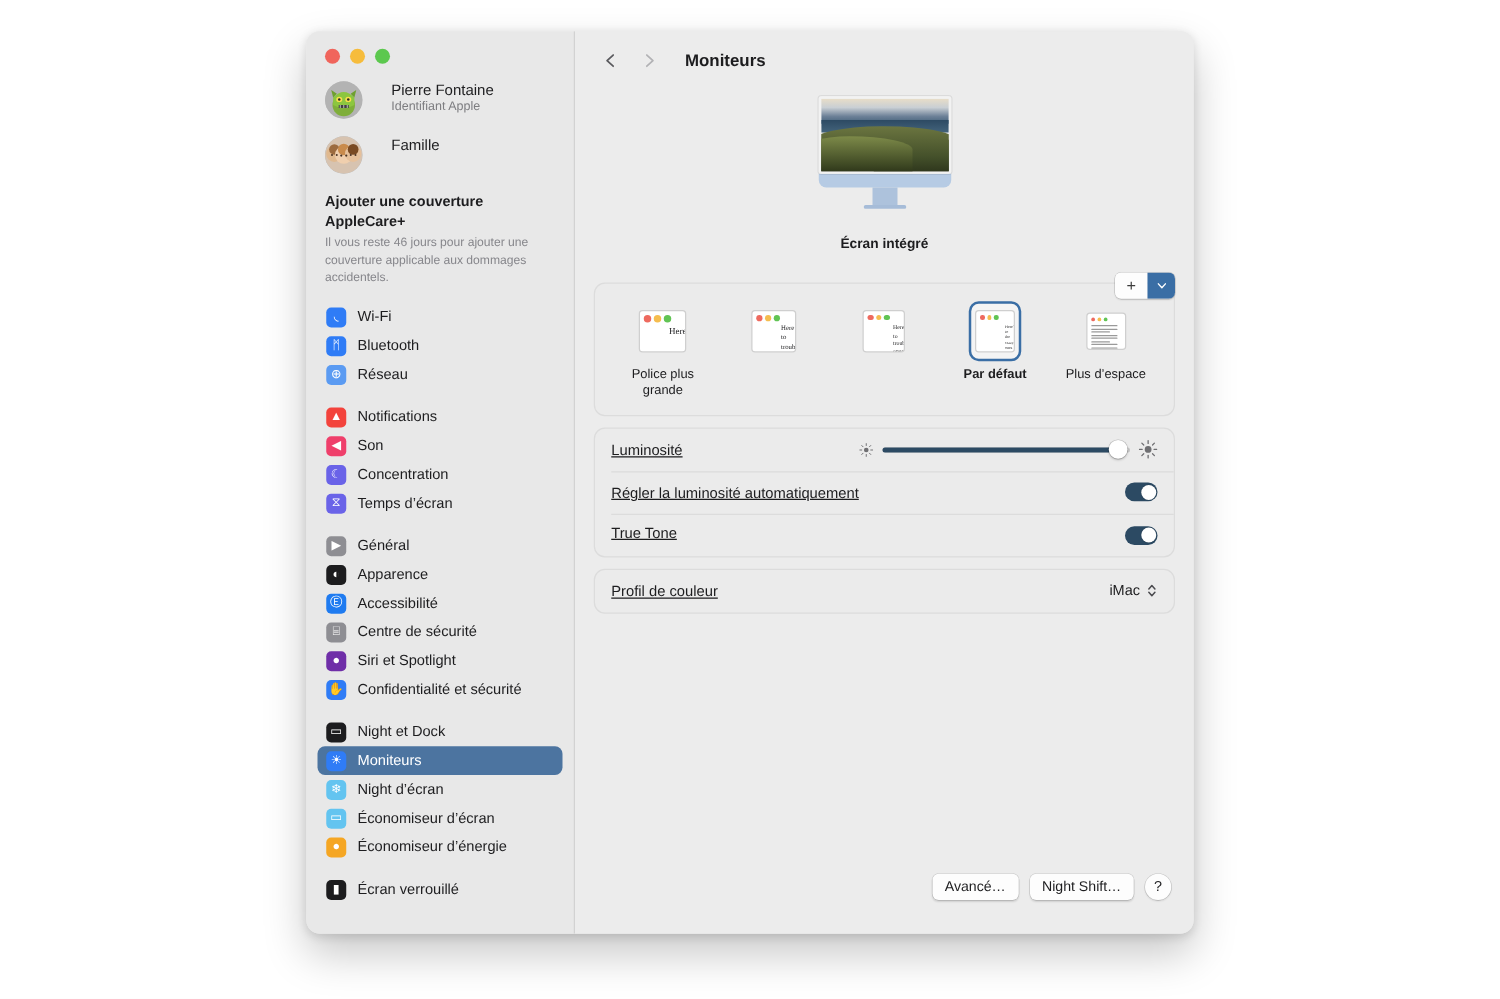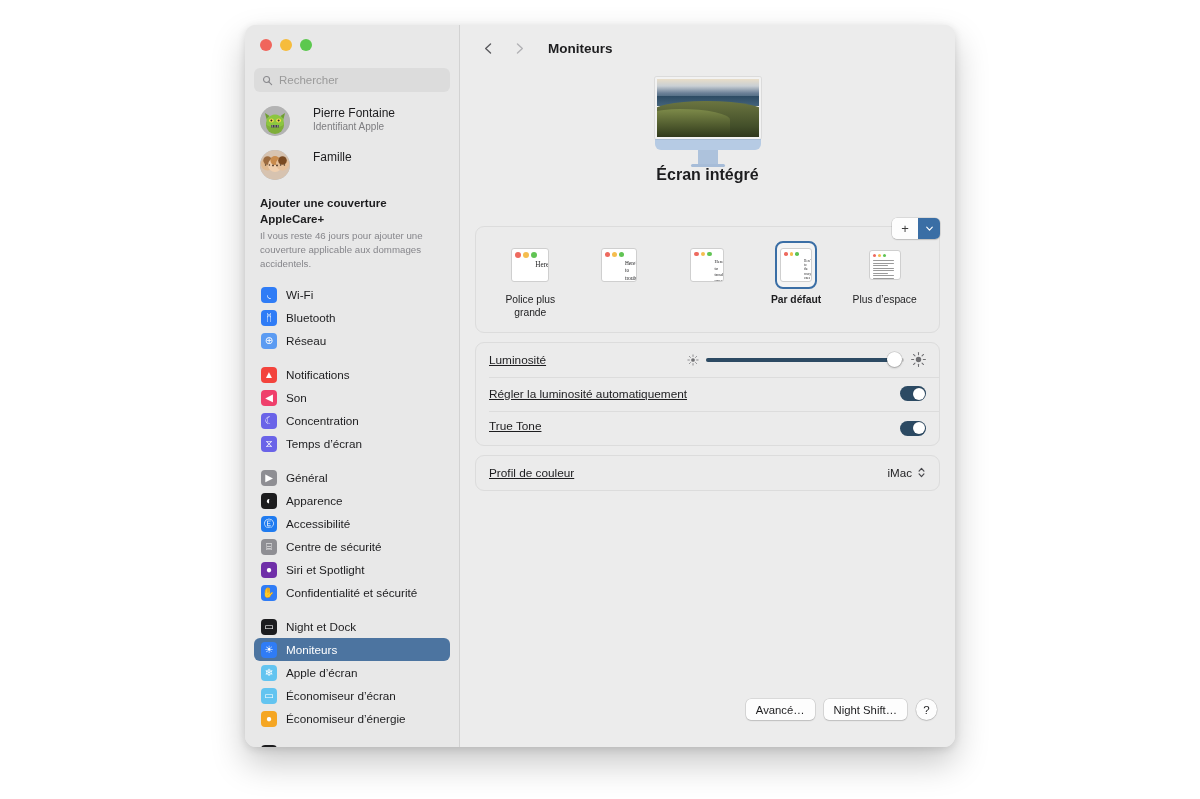--- a/index.html
+++ b/index.html
@@ -159,22 +159,22 @@
   .imac-chin {
     width: 106px; height: 11px;
     background: #b6cbe4;
     border-radius: 0 0 6px 6px;
   }
   .imac-neck { width: 20px; height: 14px; background: #adc2dc; }
   .imac-foot { width: 34px; height: 3px; background: #a6bcd8; border-radius: 2px; }
   #display-name {
     position: absolute;
     left: 50%; transform: translateX(-50%);
-    top: 95px;
-    font-size: 16px; font-weight: 600; color: #1d1d1f;
+    top: 118px;
+    font-size: 11px; font-weight: 600; color: #1d1d1f;
     white-space: nowrap;
   }
   #add-display {
     position: absolute;
     right: 15px; top: 147px;
     display: flex;
     height: 21px;
     border-radius: 5px;
     overflow: hidden;
     box-shadow: 0 0 0 .5px rgba(0,0,0,.16), 0 1px 1.5px rgba(0,0,0,.13);
@@ -316,27 +316,20 @@
 <div id="window">
 
   <div id="sidebar">
 
     <div class="traffic">
       <div class="light red"></div>
       <div class="light yellow"></div>
       <div class="light green"></div>
     </div>
 
-    <div class="search-box">
-      <svg class="magn" width="11" height="11" viewBox="0 0 16 16">
-        <circle cx="6.6" cy="6.6" r="4.4" fill="none" stroke="#8a8a8e" stroke-width="1.6"></circle>
-        <line x1="9.9" y1="9.9" x2="14" y2="14" stroke="#8a8a8e" stroke-width="1.7" stroke-linecap="round"></line>
-      </svg>
-      <input type="text" placeholder="Rechercher" style="">
-    </div>
 
     <div class="account-row">
       <svg class="avatar" viewBox="0 0 30 30">
         <circle cx="15" cy="15" r="15" fill="#b3b3b3"></circle>
         <ellipse cx="15" cy="19" rx="9" ry="9" fill="#7fae3a"></ellipse>
         <path d="M6.5 13 Q15 4 23.5 13 L23.5 19 Q15 24 6.5 19 Z" fill="#8cc63f"></path>
         <path d="M6.5 13 L5 7 L9.5 10 Z" fill="#6ea02e"></path>
         <path d="M23.5 13 L25 7 L20.5 10 Z" fill="#6ea02e"></path>
         <ellipse cx="11.4" cy="14.5" rx="2.4" ry="2.1" fill="#f7e04b"></ellipse>
         <ellipse cx="18.6" cy="14.5" rx="2.4" ry="2.1" fill="#f7e04b"></ellipse>
@@ -440,21 +433,21 @@
           <div class="nav-item">
             <span class="nav-icon" style="background: rgb(28, 28, 30);">▭</span>
             <span class="nav-label">Night et Dock</span>
           </div>
           <div class="nav-item selected">
             <span class="nav-icon" style="background: rgb(47, 124, 246);">☀</span>
             <span class="nav-label">Moniteurs</span>
           </div>
           <div class="nav-item">
             <span class="nav-icon" style="background: rgb(99, 196, 240);">❄</span>
-            <span class="nav-label">Apple d’écran</span>
+            <span class="nav-label">Night d’écran</span>
           </div>
           <div class="nav-item">
             <span class="nav-icon" style="background: rgb(99, 196, 240);">▭</span>
             <span class="nav-label">Économiseur d’écran</span>
           </div>
           <div class="nav-item">
             <span class="nav-icon" style="background: rgb(245, 166, 35);">●</span>
             <span class="nav-label">Économiseur d’énergie</span>
           </div>
         </div>

